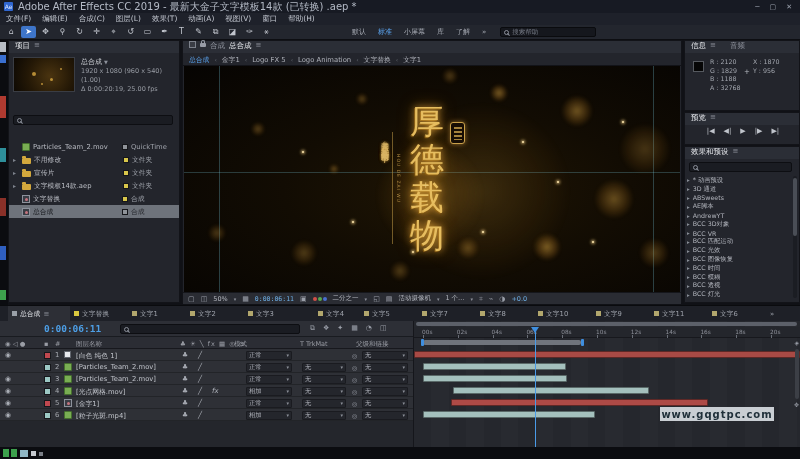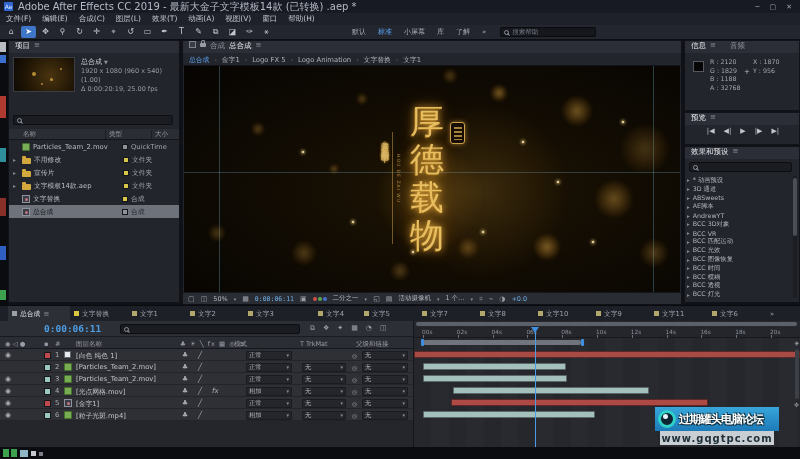--- a/index.html
+++ b/index.html
@@ -220,25 +220,20 @@
     <span class="pdot" style="left:27px;top:25px;width:2px;height:2px"></span>
   </div>
   <div id="proj-info">
     <b>总合成</b> <span class="drop">▼</span><br>
     <span>1920 x 1080 (960 x 540) (1.00)</span><br>
     <span>Δ 0:00:20:19, 25.00 fps</span>
   </div>
   <div id="proj-search">
     <span class="mag"></span>
   </div>
-  <div id="proj-cols">
-    <span style="padding-left:14px;width:96px">名称</span>
-    <span style="width:46px;border-left:1px solid #1c1e24;padding-left:3px">类型</span>
-    <span style="border-left:1px solid #1c1e24;padding-left:3px">大小</span>
-  </div>
   <div id="proj-rows">
       <div class="prow">
         <span class="caret"></span>
         <span class="ico ico-footage"></span>
         <span class="nm">Particles_Team_2.mov</span>
         <span class="chip" style="background: rgb(143, 147, 153);"></span>
         <span class="tp">QuickTime</span>
       </div>
       <div class="prow">
         <span class="caret">▸</span>
@@ -725,18 +720,14 @@
 
 <div id="bottomstrip">
     <div class="frag abs" style="left: 3px; top: 2px; width: 6px; height: 8px; background: rgb(61, 161, 77);"></div>
     <div class="frag abs" style="left: 11px; top: 2px; width: 6px; height: 8px; background: rgb(61, 161, 77);"></div>
     <div class="frag abs" style="left: 20px; top: 3px; width: 8px; height: 7px; background: rgb(143, 182, 196);"></div>
     <div class="frag abs" style="left: 31px; top: 4px; width: 5px; height: 5px; background: rgb(197, 201, 206);"></div>
     <div class="frag abs" style="left: 39px; top: 5px; width: 4px; height: 4px; background: rgb(122, 126, 134);"></div>
   </div>
 
 <div id="watermark">
-  <div id="wm-banner">
-    <div id="wm-lens"></div>
-    <div id="wm-text1">过期罐头电脑论坛</div>
-  </div>
   <div id="wm-url">www.gqgtpc.com</div>
 </div>
 
 </body></html>

